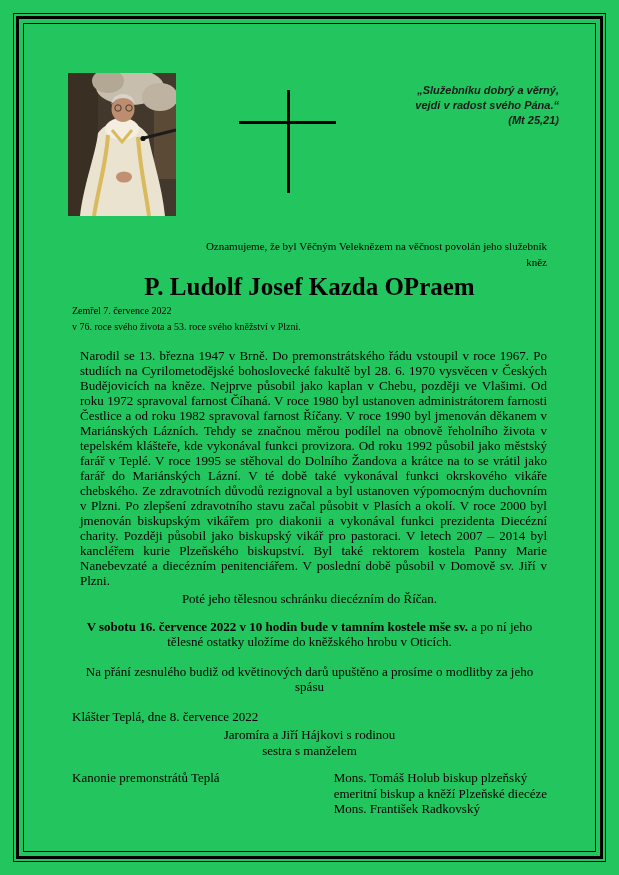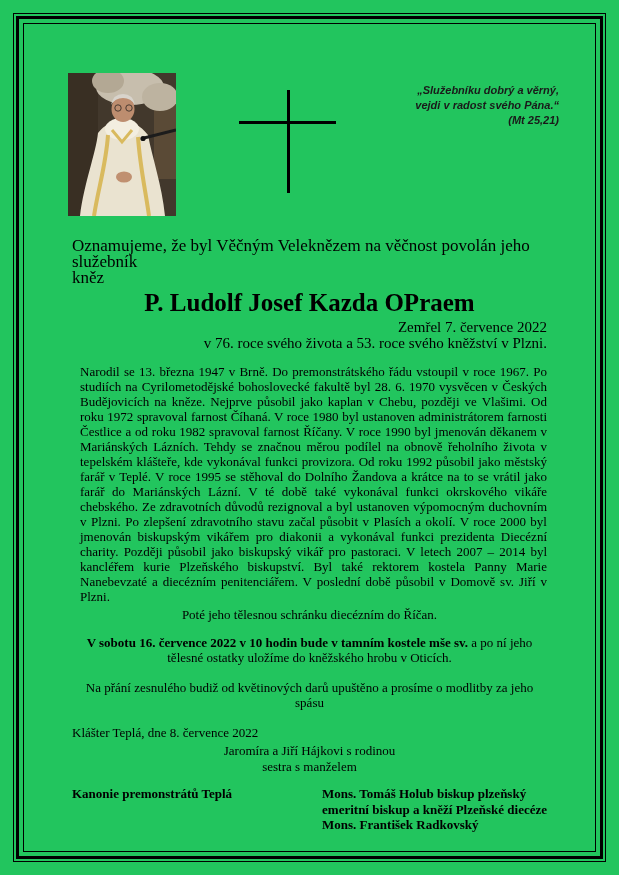--- a/index.html
+++ b/index.html
@@ -35,23 +35,23 @@
   .cross .h{position:absolute;left:215px;top:97px;width:97px;height:3px;background:#000;}
   .quote{
     position:absolute;top:59px;right:36px;
     font-family:"Liberation Sans", sans-serif;
     font-style:italic;font-weight:bold;
     font-size:11px;line-height:15px;
     text-align:right;color:#1a1a1a;
   }
 
   
-  .announce{font-size:17px;line-height:16px;text-align:left;}
+  .announce{font-size:11px;line-height:16px;text-align:right;}
   .name{font-size:25px;line-height:28px;font-weight:bold;text-align:center;margin:3px 0 2px 0;}
-  .sub{font-size:15px;line-height:16px;text-align:right;}
+  .sub{font-size:10px;line-height:16px;text-align:left;}
 
   
   .bio{
     margin:13px 0 0 8px;
     font-size:13px;line-height:15px;
     text-align:justify;
   }
 
   
   .farewell{margin:14px 0 0 0;font-size:13px;line-height:15.5px;text-align:center;}
@@ -59,21 +59,21 @@
   .saturday{margin:12px;font-size:13px;line-height:15.5px;text-align:center;}
   .bold{font-weight:bold;}
 
   .flowers{margin:14px 0 0 0;font-size:13px;line-height:15.5px;text-align:center;}
   .dateline{margin:14px 0 0 0;font-size:13px;line-height:15.5px;text-align:left;}
   .family{margin:3px 0 0 0;font-size:13px;line-height:15.5px;text-align:center;}
 
   .sigs{
     margin:12px 0 6px 0;
     display:flex;justify-content:space-between;align-items:flex-start;
-    font-size:13px;line-height:15.5px;font-weight:bold;
+    font-size:13px;line-height:15.5px;
   }
   .sigs .right{text-align:left;}
 </style>
 </head>
 <body>
 
 <div class="page">
   <div class="frame-outer"></div>
   <div class="frame-thick"></div>
   <div class="frame-inner"></div>

